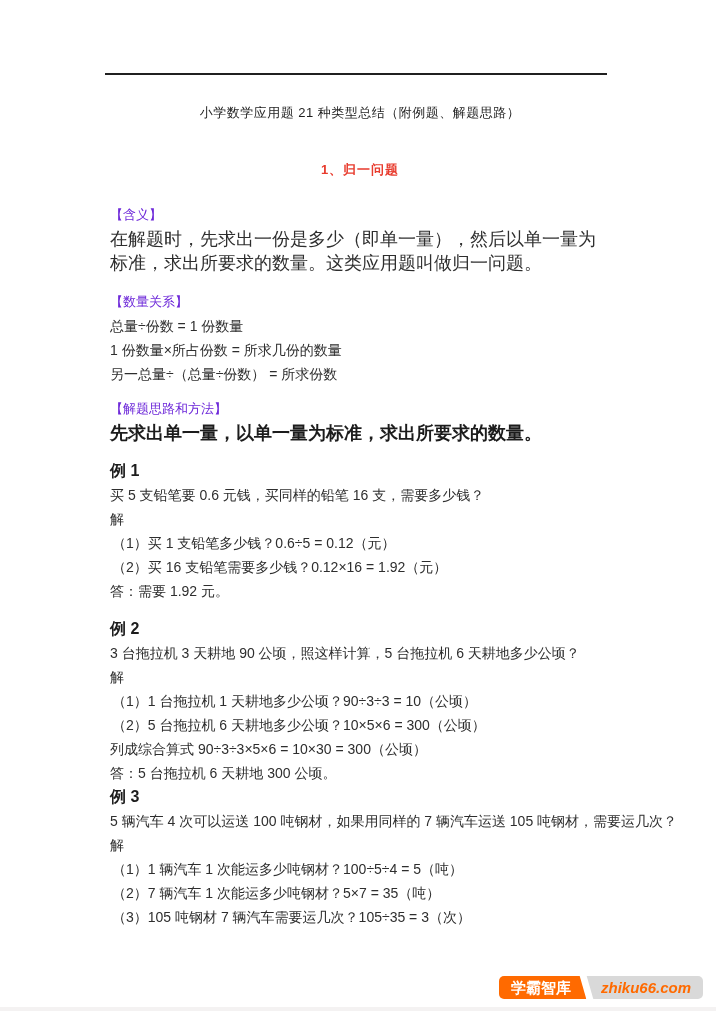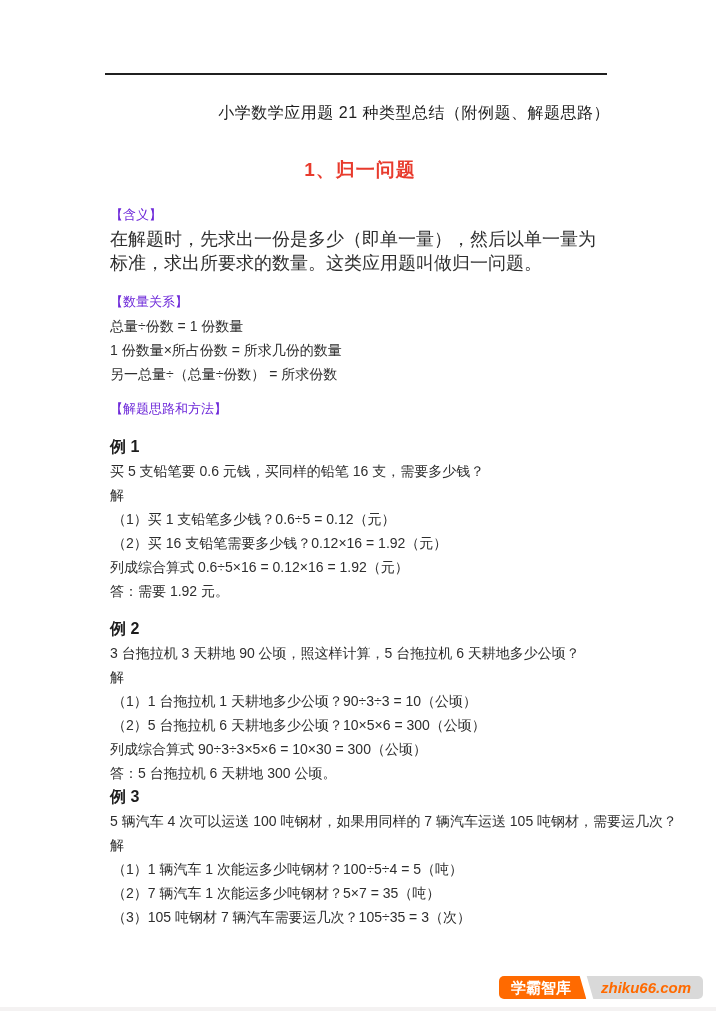--- a/index.html
+++ b/index.html
@@ -10,25 +10,25 @@
     font-family:"Liberation Sans","DejaVu Sans",sans-serif;
     color:#2e2e2e;
     overflow:hidden;
   }
   .rule{
     position:absolute;left:105px;top:73px;width:502px;height:0;
     border-top:2px solid #202020;
   }
   .col{position:absolute;left:110px;top:0;width:500px;}
   .doc-title{
-    margin:103px 0 6px;font-size:16px;line-height:19px;font-weight:500;
-    text-align:right;color:#1e1e1e;letter-spacing:.5px;white-space:nowrap;
+    margin:103px 0 6px;font-size:13px;line-height:19px;font-weight:500;
+    text-align:center;color:#1e1e1e;letter-spacing:.5px;white-space:nowrap;
   }
   .chapter{
-    margin:38px 0 4px;font-size:19px;line-height:19px;font-weight:700;
+    margin:38px 0 4px;font-size:13px;line-height:19px;font-weight:700;
     text-align:center;letter-spacing:1px;
   }
   .sec-h{margin:24px 0 0;font-size:13px;line-height:24px;font-weight:400;color:#6d28d9;}
   .sec-h.gap-sm{margin-top:15px;}
   .sec-h.gap-xs{margin-top:11px;}
   .para{margin:0;font-size:18px;line-height:24px;color:#2e2e2e;}
   .para.bold{font-weight:700;color:#1c1c1c;}
   .line{margin:0;font-size:14px;line-height:24px;white-space:nowrap;color:#2e2e2e;}
   .example{margin-top:14px;}
   .example.tight{margin-top:0;}
@@ -68,28 +68,28 @@
 
     <p class="sec-h">【含义】</p>
     <p class="para">在解题时，先求出一份是多少（即单一量），然后以单一量为标准，求出所要求的数量。这类应用题叫做归一问题。</p>
 
     <p class="sec-h gap-sm">【数量关系】</p>
     <p class="line">总量÷份数 = 1 份数量</p>
     <p class="line">1 份数量×所占份数 = 所求几份的数量</p>
     <p class="line">另一总量÷（总量÷份数） = 所求份数</p>
 
     <p class="sec-h gap-xs">【解题思路和方法】</p>
+    <p class="para bold">先求出单一量，以单一量为标准，求出所要求的数量。</p>
 
     <div class="example">
       <p class="ex-title">例 1</p>
       <p class="line">买 5 支铅笔要 0.6 元钱，买同样的铅笔 16 支，需要多少钱？</p>
       <p class="line">解</p>
       <p class="line step">（1）买 1 支铅笔多少钱？0.6÷5 = 0.12（元）</p>
       <p class="line step">（2）买 16 支铅笔需要多少钱？0.12×16 = 1.92（元）</p>
-      <p class="line">列成综合算式 0.6÷5×16 = 0.12×16 = 1.92（元）</p>
       <p class="line">答：需要 1.92 元。</p>
     </div>
 
     <div class="example">
       <p class="ex-title">例 2</p>
       <p class="line">3 台拖拉机 3 天耕地 90 公顷，照这样计算，5 台拖拉机 6 天耕地多少公顷？</p>
       <p class="line">解</p>
       <p class="line step">（1）1 台拖拉机 1 天耕地多少公顷？90÷3÷3 = 10（公顷）</p>
       <p class="line step">（2）5 台拖拉机 6 天耕地多少公顷？10×5×6 = 300（公顷）</p>
       <p class="line">列成综合算式 90÷3÷3×5×6 = 10×30 = 300（公顷）</p>

